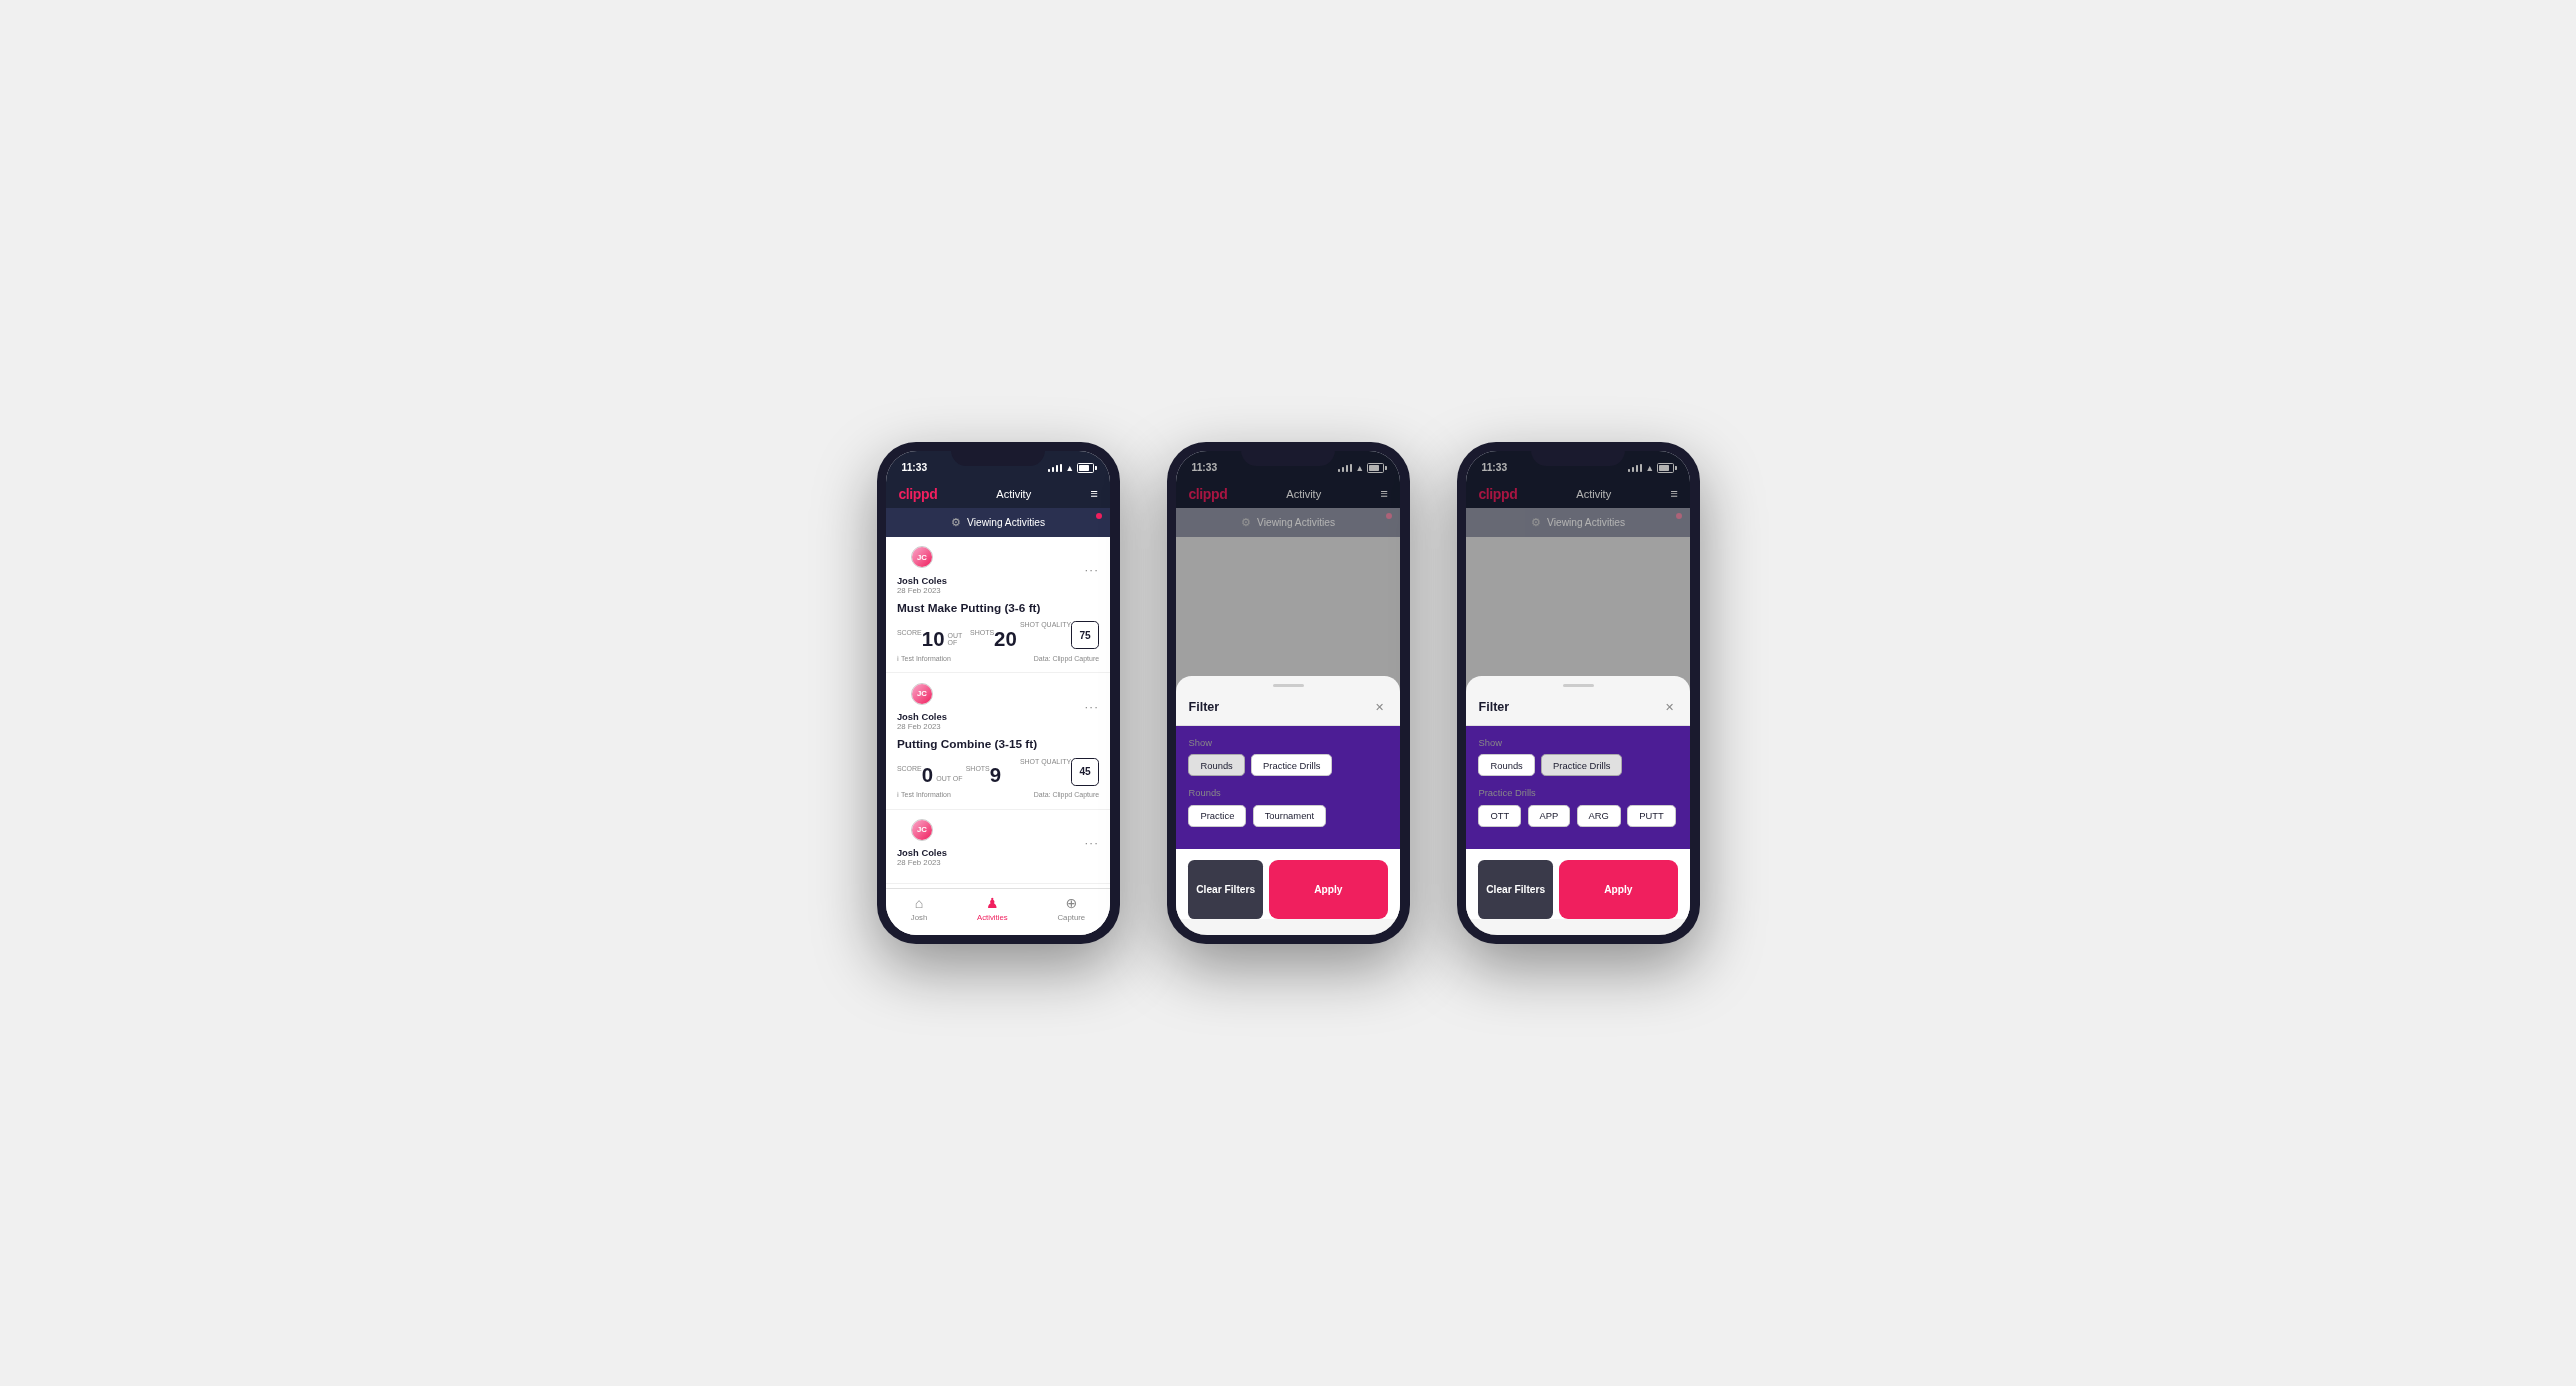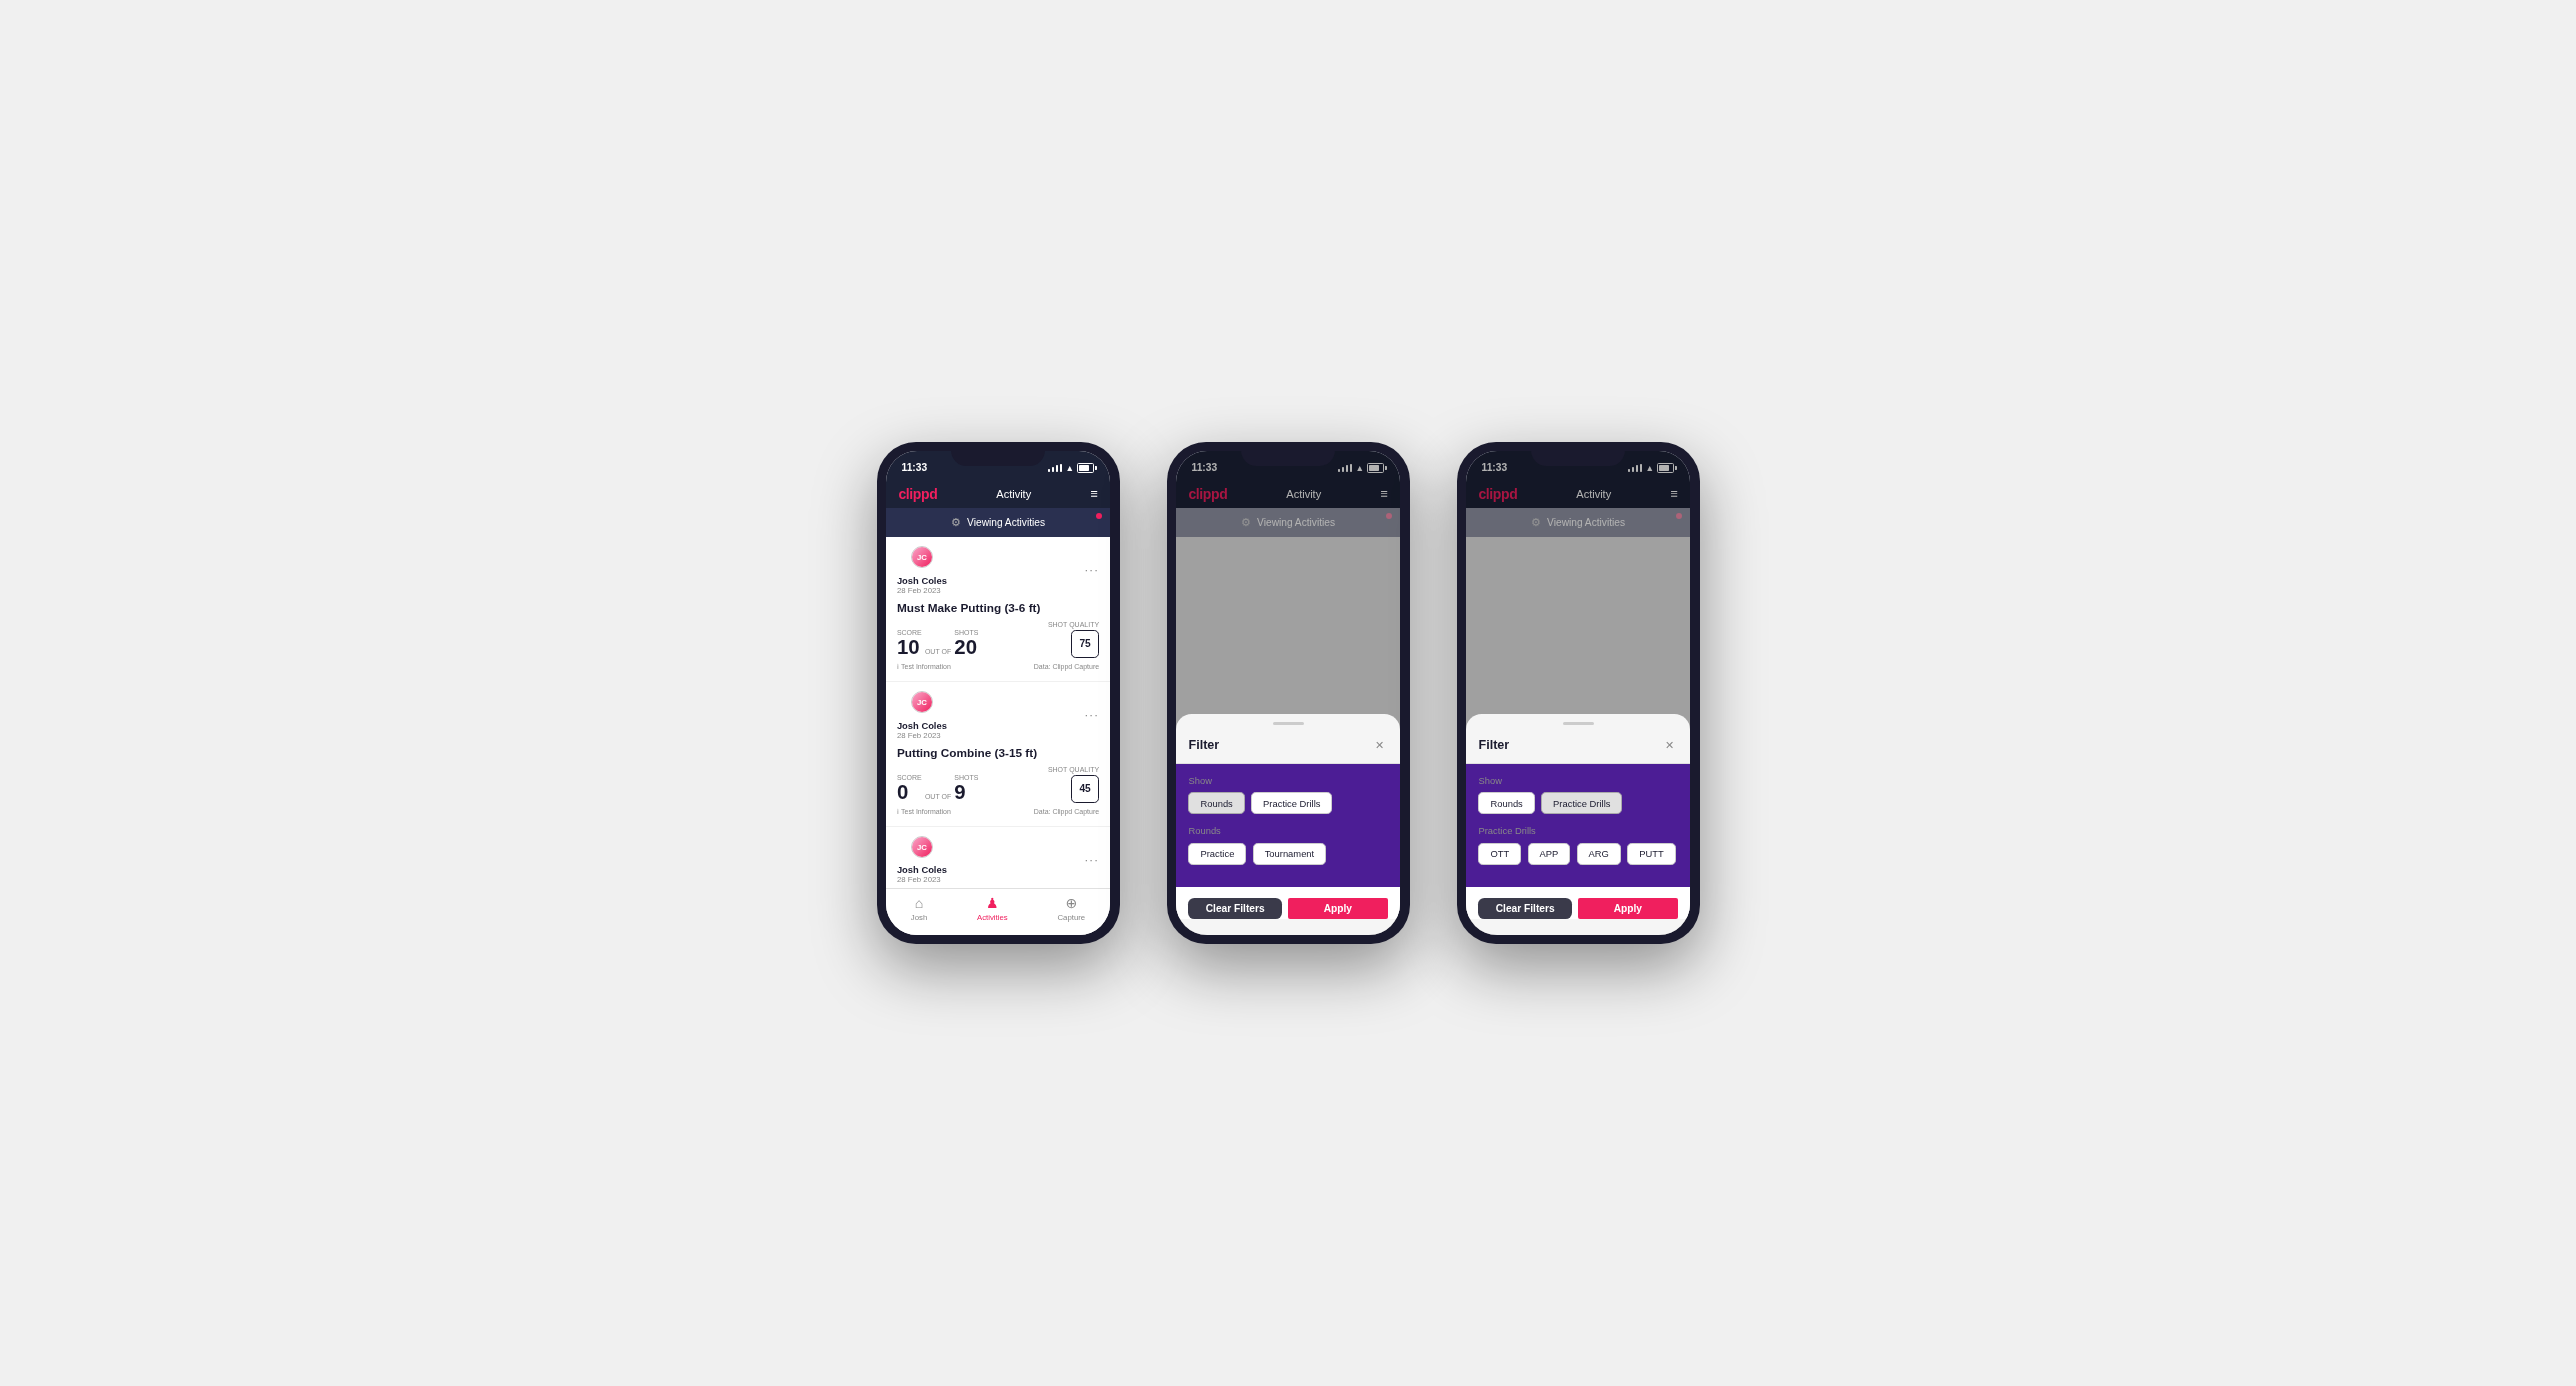--- a/index.html
+++ b/index.html
@@ -403,32 +403,32 @@
       background: #3a3a4a;
       color: #fff;
       border: none;
       border-radius: 6.3px;
       font-size: 10.2px;
       font-weight: 600;
       cursor: pointer;
     }
     .btn-apply {
       flex: 1;
-      padding: 5px;
+      padding: 24px;
       background: #f01f5e;
       color: #fff;
       border: none;
-      border-radius: 2px;
+      border-radius: 9px;
       font-size: 10.2px;
       font-weight: 600;
       cursor: pointer;
     }
     .stat-col {
       display: flex;
-      flex-direction: column;
+      flex-direction: row;
     }
     .stats-group {
       display: flex;
       align-items: flex-end;
       flex: 1;
     }
   </style>
 </head>
 <body>
 

